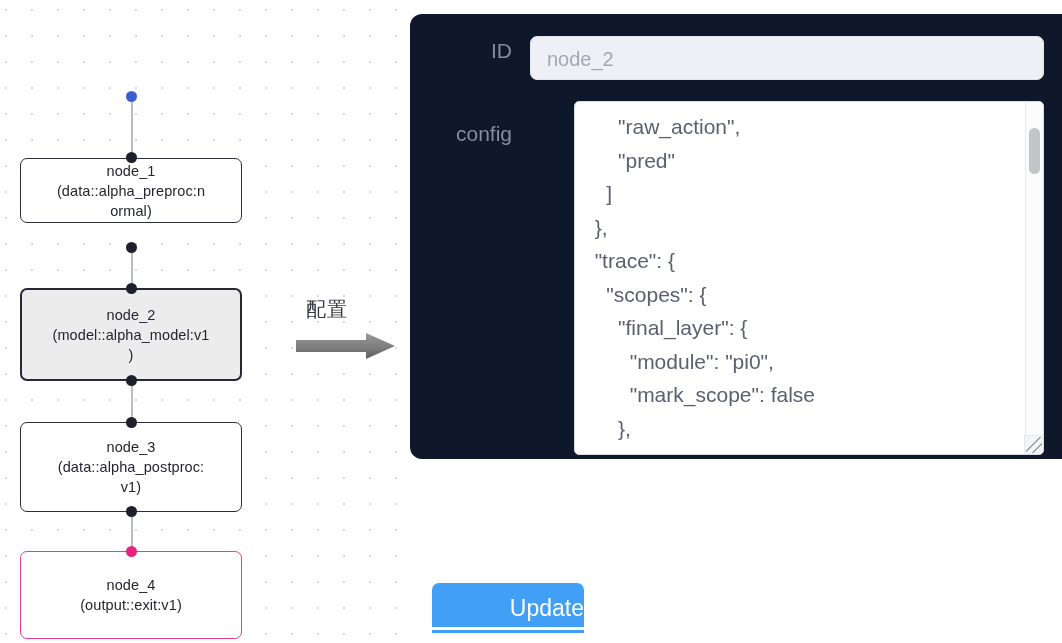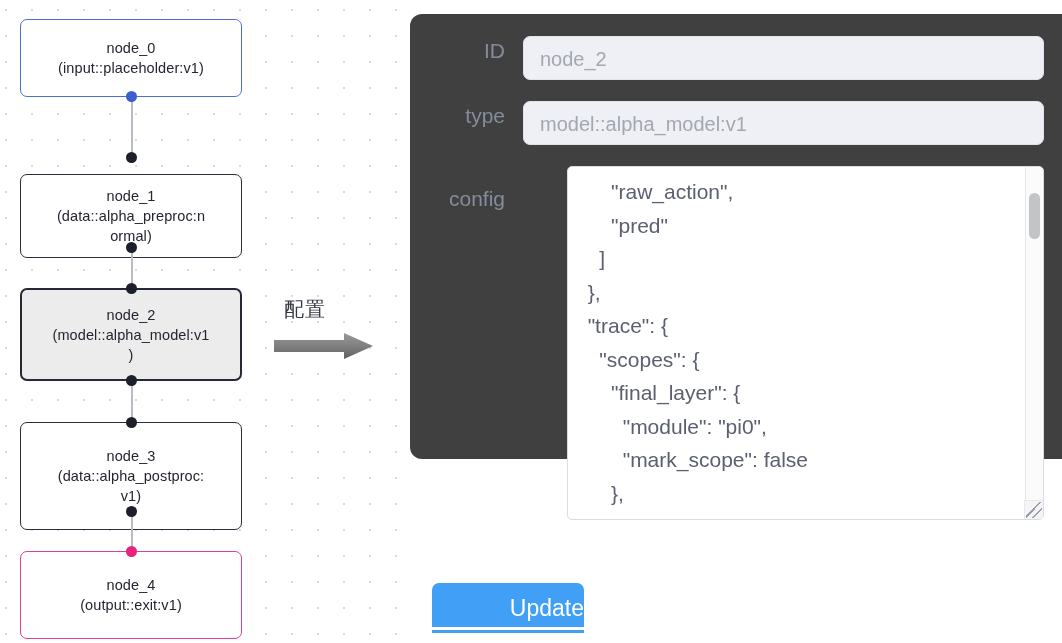--- a/index.html
+++ b/index.html
@@ -40,23 +40,23 @@
     text-align: center;
     color: #242530;
     font-size: 14.5px;
     line-height: 20px;
     letter-spacing: .1px;
     padding: 4px 10px;
   }
   .node-label { white-space: pre-line; }
 
   .node.n0 { top: 19px;  height: 78px;  border: 1.6px solid #4f6fd0; }
-  .node.n1 { top: 158px; height: 84px;  border: 1.6px solid #2b2d3a; margin-top: 16px; }
+  .node.n1 { top: 158px; height: 65px;  border: 1.6px solid #2b2d3a; }
   .node.n2 { top: 288px; height: 93px;  border: 2.6px solid #262836; background: #ececec; }
-  .node.n3 { top: 422px; height: 108px;  border: 1.6px solid #2b2d3a; }
+  .node.n3 { top: 422px; height: 90px;  border: 1.6px solid #2b2d3a; }
   .node.n4 { top: 551px; height: 88px;  border: 1.8px solid #e0408c; }
 
   
   .handle {
     position: absolute;
     width: 11px; height: 11px;
     border-radius: 50%;
     background: #1d1f2b;
     left: 126px;
     z-index: 5;
@@ -80,21 +80,21 @@
     z-index: 1;
   }
   .e1 { top: 94px;  height: 64px; }
   .e2 { top: 245px; height: 45px; }
   .e3 { top: 379px; height: 45px; }
   .e4 { top: 510px; height: 42px; }
 
   
   #arrow-group {
     position: absolute;
-    left: 274px;
+    left: 296px;
     top: 296px;
     width: 110px;
     height: 66px;
   }
   #arrow-caption {
     position: absolute;
     left: 10px;
     top: 0;
     font-size: 20px;
     color: #333540;
@@ -107,24 +107,24 @@
     top: 36px;
   }
 
   
   #config-panel {
     position: absolute;
     left: 410px;
     top: 14px;
     width: 652px;
     height: 445px;
-    background: #404040;
+    background: #0f172a;
     border-radius: 12px 0 0 12px;
     box-sizing: border-box;
-    padding: 22px 18px 0 5px;
+    padding: 22px 18px 0 12px;
   }
 
   .field-row {
     display: flex;
     align-items: flex-start;
     margin-bottom: 21px;
   }
   .field-label {
     width: 108px;
     flex: 0 0 108px;
@@ -243,24 +243,20 @@
 </head>
 <body>
 
 <div id="flow-canvas">
 
   <div class="edge e1"></div>
   <div class="edge e2"></div>
   <div class="edge e3"></div>
   <div class="edge e4"></div>
 
-  <div class="node n0">
-    <span class="node-label">node_0
-(input::placeholder:v1)</span>
-  </div>
   <div class="handle blue h-a"></div>
 
   <div class="handle h-b"></div>
   <div class="node n1">
     <span class="node-label">node_1
 (data::alpha_preproc:n
 ormal)</span>
   </div>
   <div class="handle h-c"></div>
 
@@ -301,24 +297,20 @@
   </svg>
 </div>
 
 <div id="config-panel">
 
   <div class="field-row">
     <div class="field-label">ID</div>
     <div class="text-input">node_2</div>
   </div>
 
-  <div class="field-row">
-    <div class="field-label">type</div>
-    <div class="text-input">model::alpha_model:v1</div>
-  </div>
 
   <div class="field-row config-row">
     <div class="field-label config-label">config</div>
     <div class="textarea-wrap">
       <div class="textarea-body">      "raw_action",
       "pred"
     ]
   },
   "trace": {
     "scopes": {

